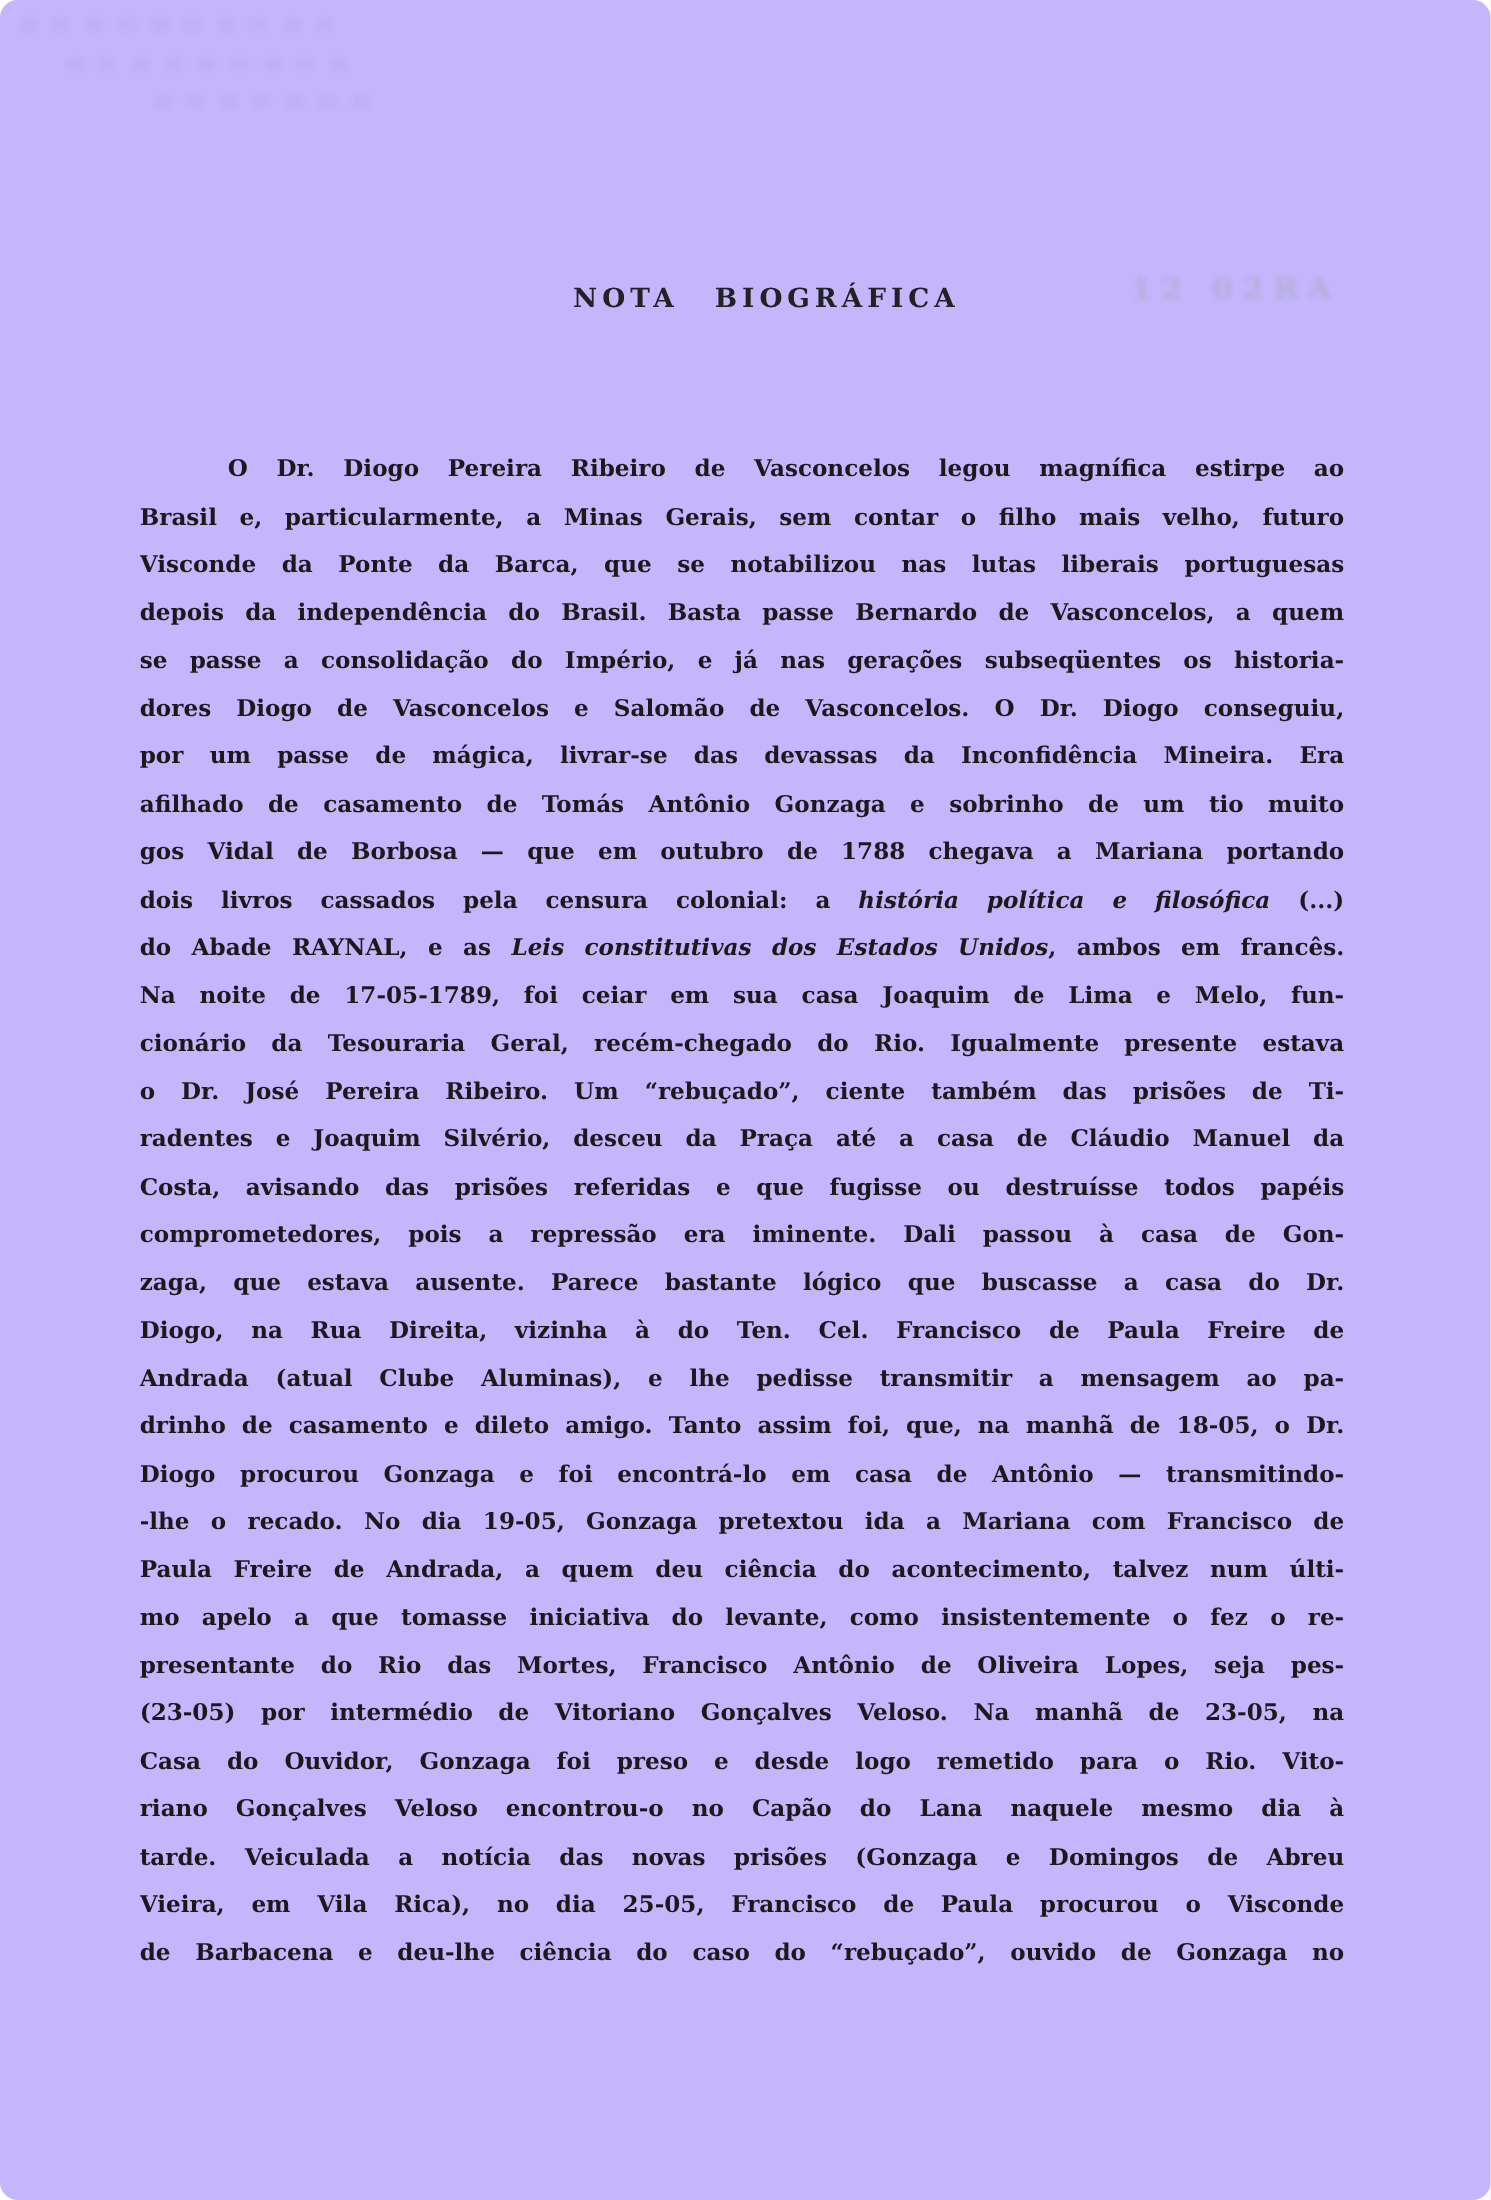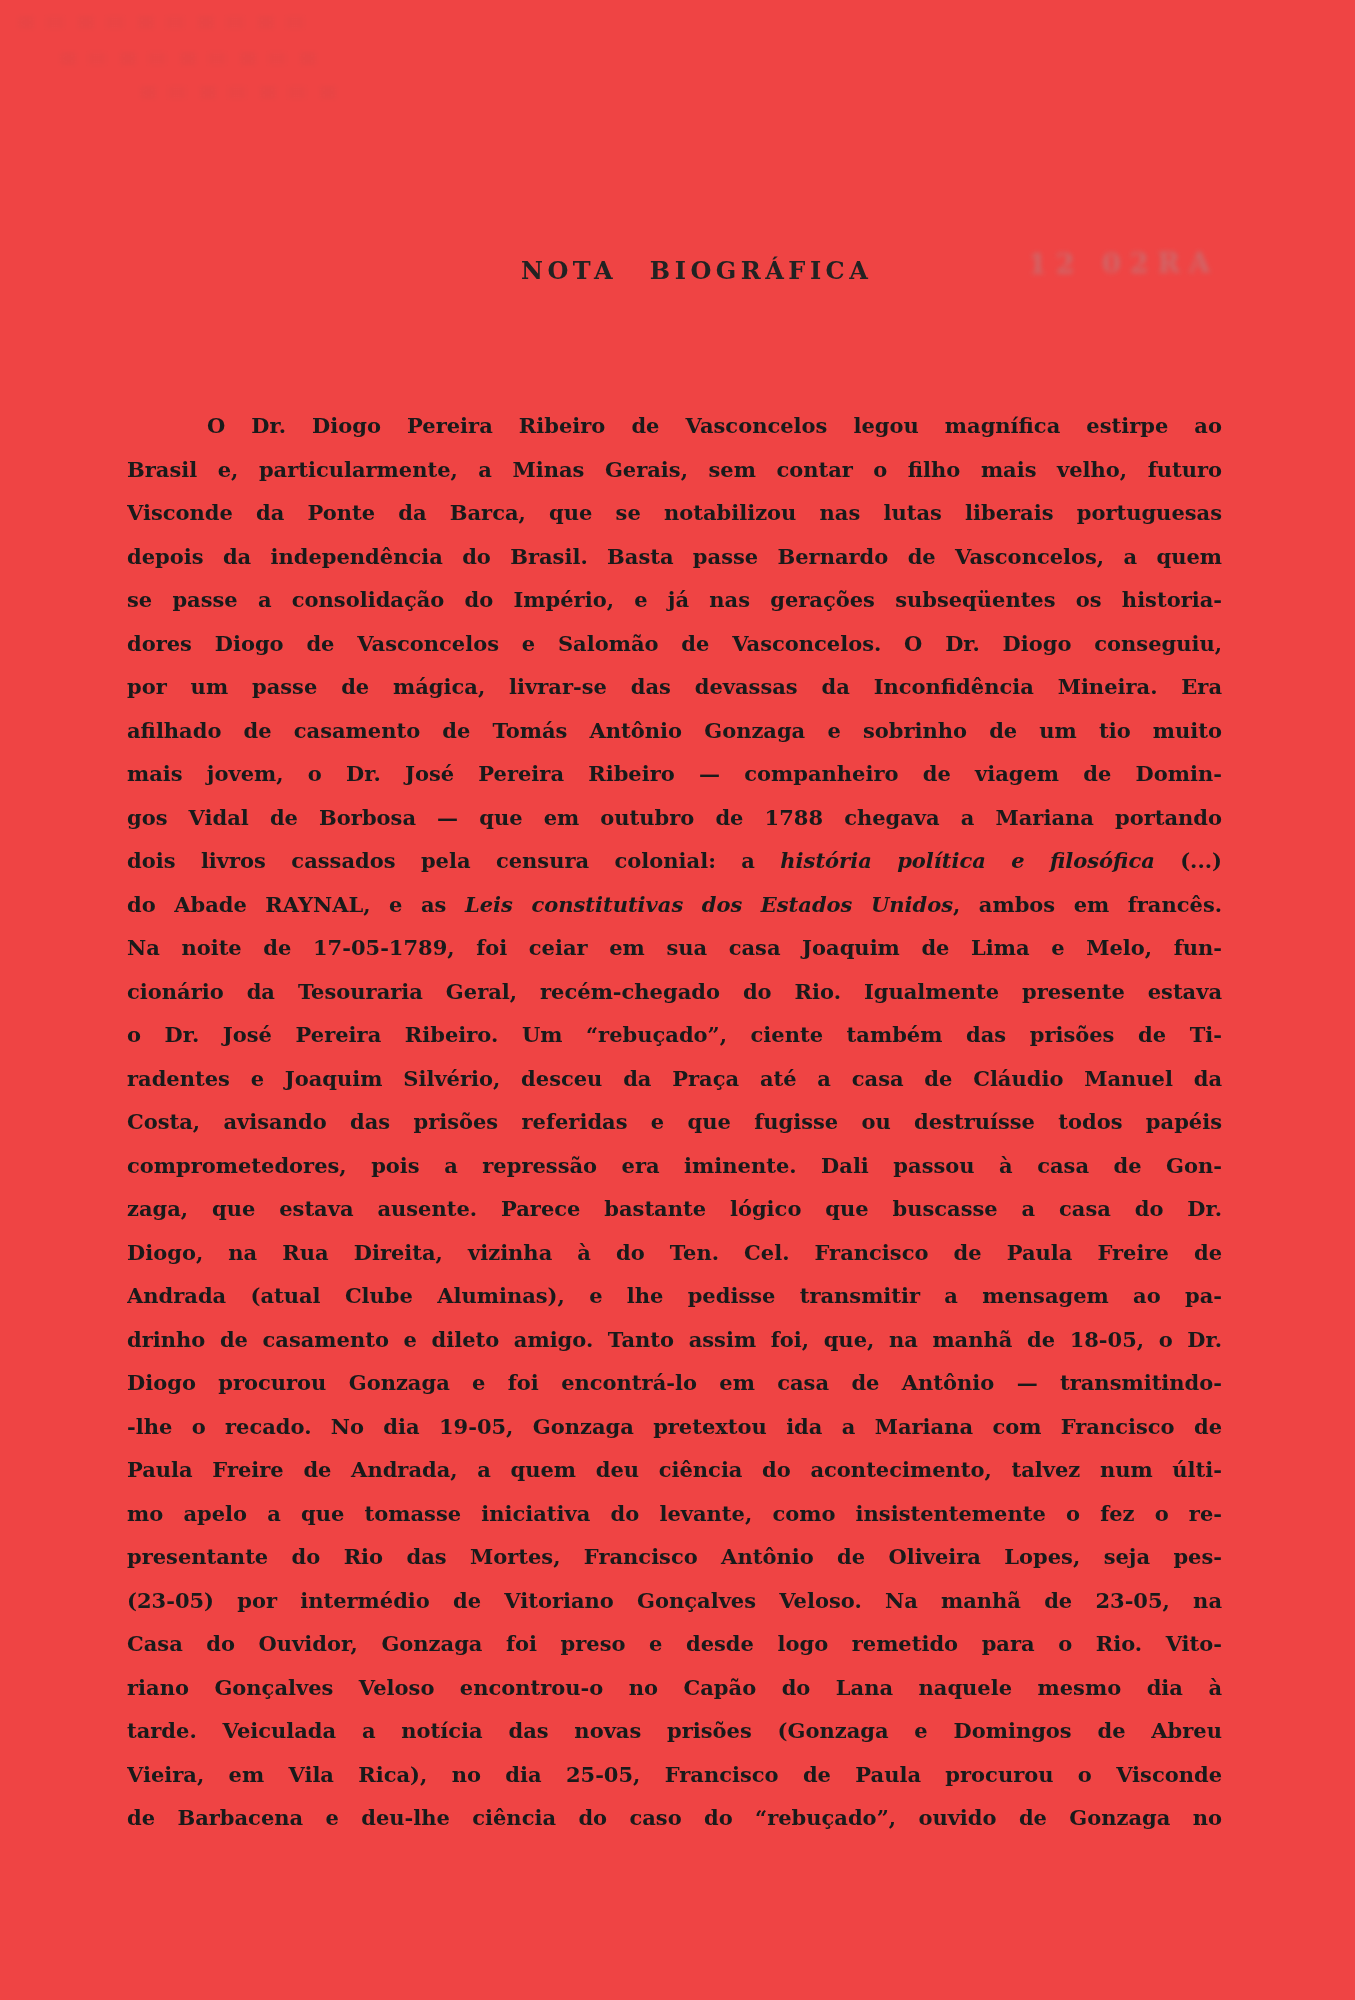--- a/index.html
+++ b/index.html
@@ -1,23 +1,24 @@
 <!DOCTYPE html>
 <html><head>
 <meta charset="utf-8">
 <style>
   html, body { margin: 0; padding: 0; background: #ffffff; }
   .page {
     position: relative;
     width: 1355px;
     height: 2000px;
-    background: #ef4444;
+    background: #c4b5fd;
     overflow: hidden;
     font-family: "DejaVu Serif", "Liberation Serif", serif;
     color: #1b1b1b;
+    border-radius: 16px;
   }
   
   .ghost {
     position: absolute;
     filter: blur(2.5px);
     opacity: 0.55;
     background: repeating-linear-gradient(90deg,
       rgba(90,90,95,0.07) 0 16px, rgba(0,0,0,0) 16px 28px,
       rgba(90,90,95,0.05) 28px 46px, rgba(0,0,0,0) 46px 60px);
     height: 13px;
@@ -88,21 +89,20 @@
 
   <div class="body-text">
       <div class="line indent"><span>O Dr. Diogo Pereira Ribeiro de Vasconcelos legou magnífica estirpe ao</span></div>
       <div class="line"><span>Brasil e, particularmente, a Minas Gerais, sem contar o filho mais velho, futuro</span></div>
       <div class="line"><span>Visconde da Ponte da Barca, que se notabilizou nas lutas liberais portuguesas</span></div>
       <div class="line"><span>depois da independência do Brasil. Basta passe Bernardo de Vasconcelos, a quem</span></div>
       <div class="line"><span>se passe a consolidação do Império, e já nas gerações subseqüentes os historia-</span></div>
       <div class="line"><span>dores Diogo de Vasconcelos e Salomão de Vasconcelos. O Dr. Diogo conseguiu,</span></div>
       <div class="line"><span>por um passe de mágica, livrar-se das devassas da Inconfidência Mineira. Era</span></div>
       <div class="line"><span>afilhado de casamento de Tomás Antônio Gonzaga e sobrinho de um tio muito</span></div>
-      <div class="line"><span>mais jovem, o Dr. José Pereira Ribeiro — companheiro de viagem de Domin-</span></div>
       <div class="line"><span>gos Vidal de Borbosa — que em outubro de 1788 chegava a Mariana portando</span></div>
       <div class="line"><span>dois livros cassados pela censura colonial: a </span><span class="it">história política e filosófica</span><span> (...)</span></div>
       <div class="line"><span>do Abade RAYNAL, e as </span><span class="it">Leis constitutivas dos Estados Unidos</span><span>, ambos em francês.</span></div>
       <div class="line"><span>Na noite de 17-05-1789, foi ceiar em sua casa Joaquim de Lima e Melo, fun-</span></div>
       <div class="line"><span>cionário da Tesouraria Geral, recém-chegado do Rio. Igualmente presente estava</span></div>
       <div class="line"><span>o Dr. José Pereira Ribeiro. Um “rebuçado”, ciente também das prisões de Ti-</span></div>
       <div class="line"><span>radentes e Joaquim Silvério, desceu da Praça até a casa de Cláudio Manuel da</span></div>
       <div class="line"><span>Costa, avisando das prisões referidas e que fugisse ou destruísse todos papéis</span></div>
       <div class="line"><span>comprometedores, pois a repressão era iminente. Dali passou à casa de Gon-</span></div>
       <div class="line"><span>zaga, que estava ausente. Parece bastante lógico que buscasse a casa do Dr.</span></div>

